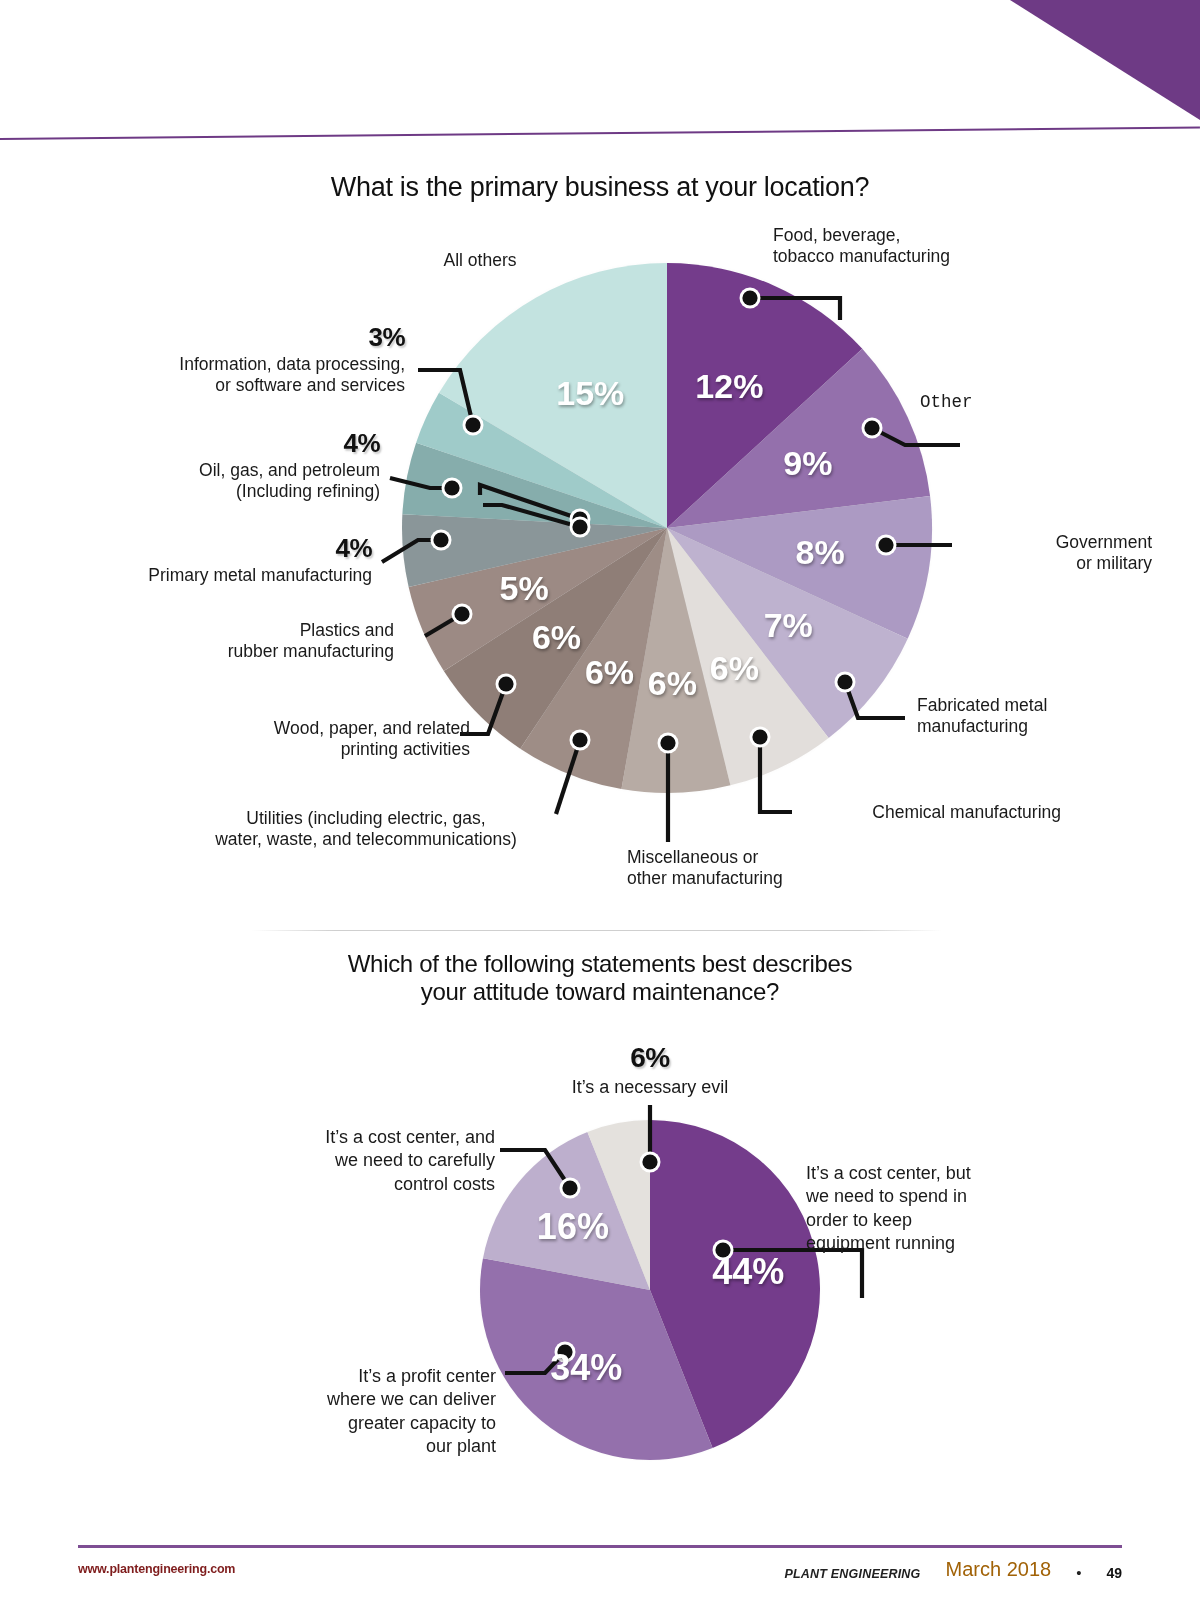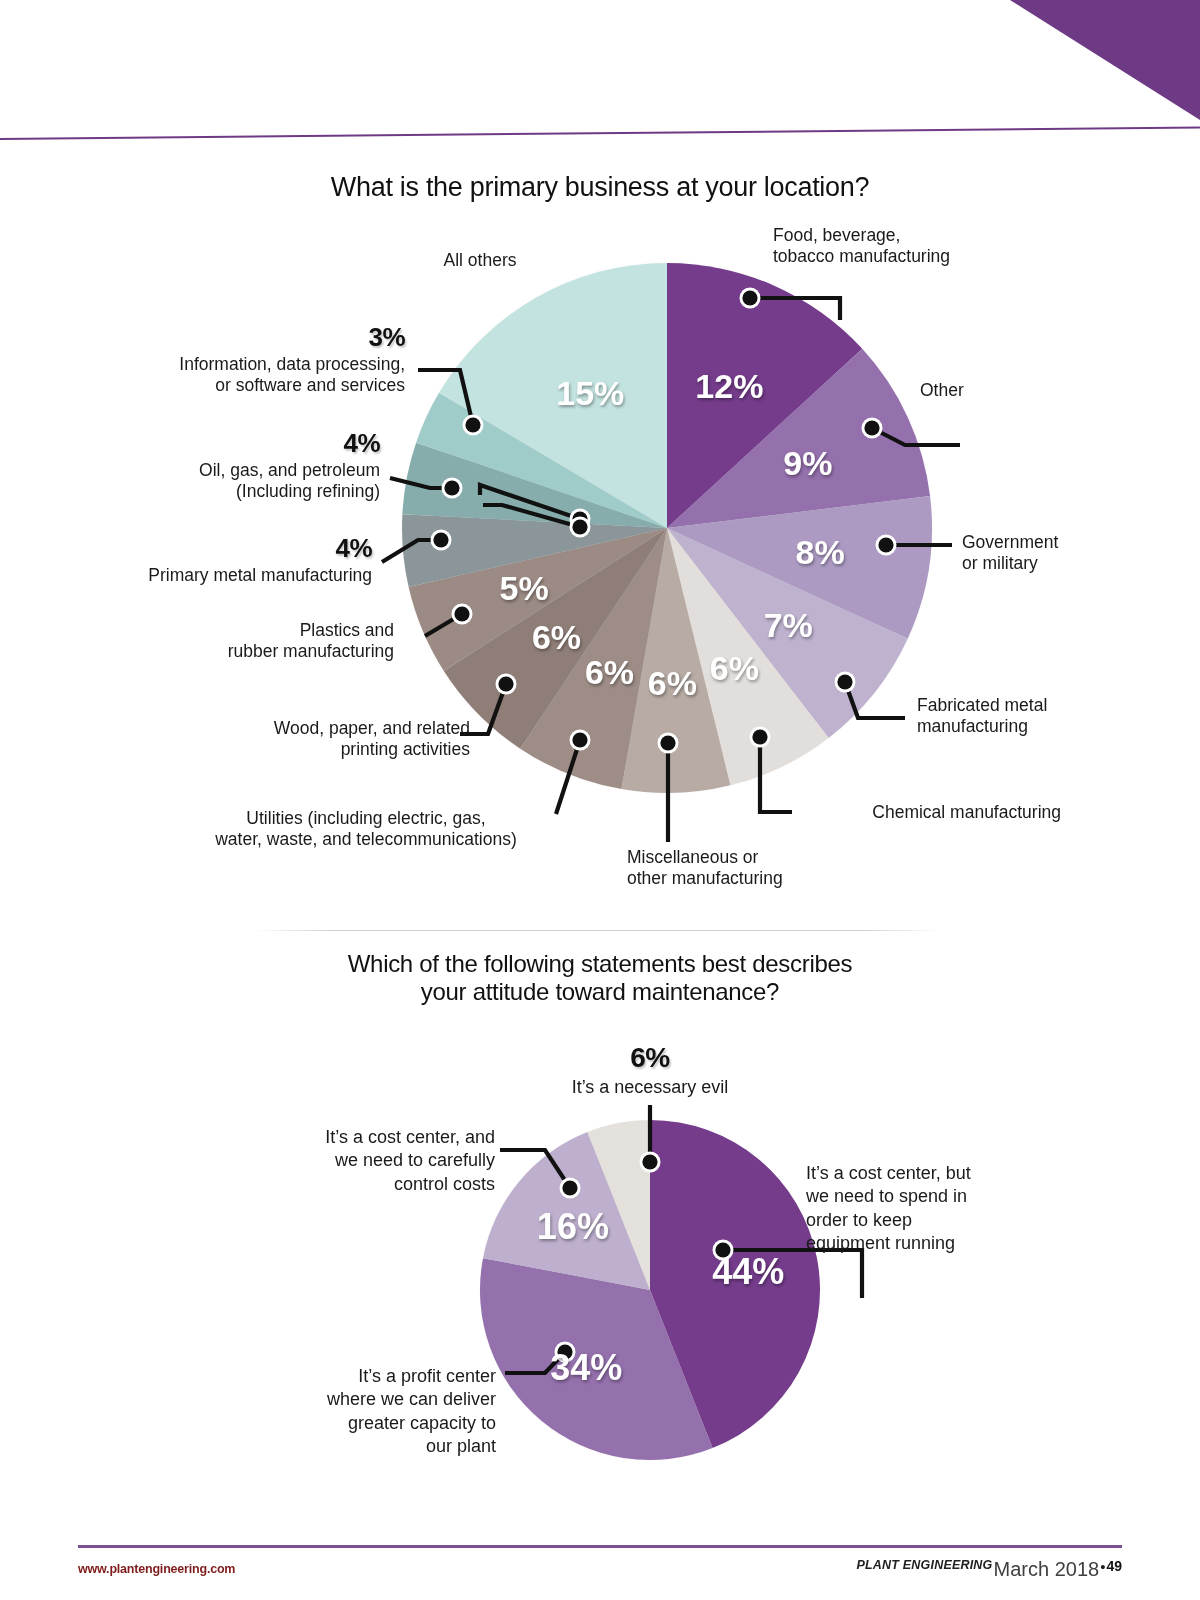--- a/index.html
+++ b/index.html
@@ -23,23 +23,23 @@
     position:absolute;left:252px;top:930px;width:690px;height:1px;
     background:linear-gradient(to right,#ffffff,#cfcfcf 12%,#cfcfcf 88%,#ffffff);
   }
   .foot-rule{
     position:absolute;left:78px;top:1545px;width:1044px;height:3px;
     background:#7E4E93;
   }
   
   .footer{position:absolute;left:0;top:1558px;width:1200px;height:40px;}
   .foot-left{position:absolute;left:78px;top:4px;font-size:12.5px;font-weight:bold;color:#7f1d1d;letter-spacing:-.2px;}
-  .foot-right{position:absolute;right:78px;top:0px;display:flex;align-items:flex-start;gap:1px;margin-left:24px;}
+  .foot-right{position:absolute;right:78px;top:0px;display:flex;align-items:flex-end;gap:25px;margin-left:24px;}
   .foot-brand{font-style:italic;font-size:12.5px;font-weight:bold;letter-spacing:.2px;color:#222;}
-  .foot-date{font-size:20px;color:#404040;}
+  .foot-date{font-size:20px;color:#a16207;}
   .foot-dot{font-size:15px;color:#222;}
   .foot-page{font-size:14px;font-weight:bold;color:#111;}
 
   
   .q-title{
     position:absolute;text-align:center;font-weight:normal;color:#111;
     line-height:1.18;letter-spacing:-0.3px;
   }
   #title1{left:150px;top:172px;width:900px;font-size:27px;}
   #title2{left:250px;top:950px;width:700px;font-size:24px;}
@@ -160,25 +160,25 @@
 
   <div class="lab c" style="left:385px;top:40px;width:190px;">
     <span>All others</span>
   </div>
 
   <div class="lab l" style="left:773px;top:15px;width:250px;">
     <span>Food, beverage,</span><br>
     <span>tobacco manufacturing</span>
   </div>
 
-  <div class="lab l" style="left:920px;top:170px;width:160px;">
+  <div class="lab l" style="left:920px;top:182px;width:160px;font-family:Liberation Mono, monospace;">
     <span>Other</span>
   </div>
 
-  <div class="lab l" style="left:962px;top:322px;width:190px;">
+  <div class="lab l" style="left:962px;top:322px;width:190px;text-align:right;">
     <span>Government</span><br>
     <span>or military</span>
   </div>
 
   <div class="lab l" style="left:917px;top:485px;width:210px;">
     <span>Fabricated metal</span><br>
     <span>manufacturing</span>
   </div>
 
   <div class="lab l" style="left:801px;top:592px;width:260px;text-align:right;">

